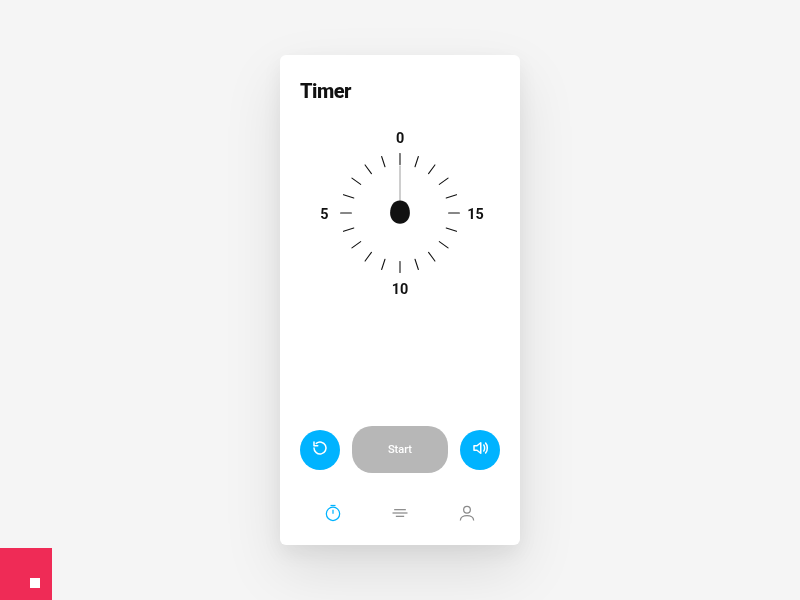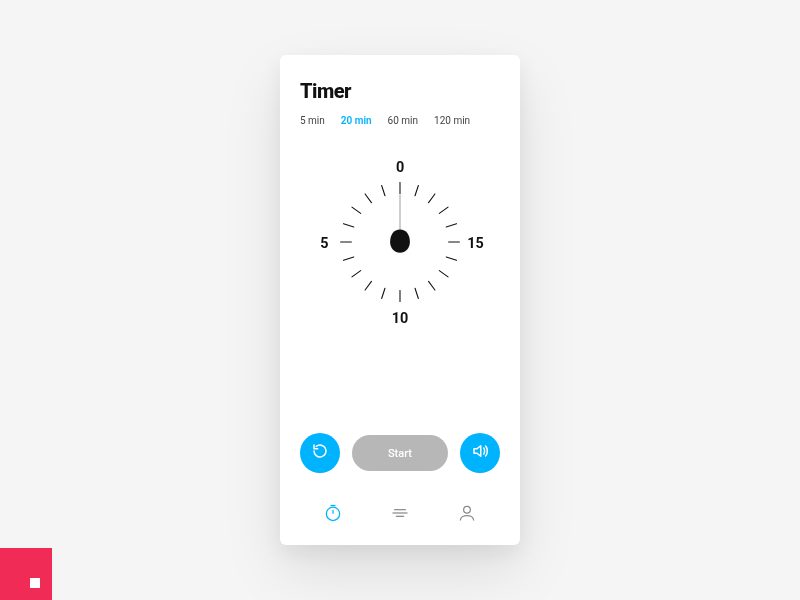--- a/index.html
+++ b/index.html
@@ -68,21 +68,21 @@
   .circle-btn {
     width: 40px; height: 40px;
     border-radius: 50%;
     background: #00b3ff;
     display: flex; align-items: center; justify-content: center;
     cursor: pointer;
   }
   .circle-btn svg { width: 18px; height: 18px; stroke: #fff; fill: none; stroke-width: 2; }
   .start-btn {
     flex: 1;
-    height: 36px;
+    height: 47px;
     border-radius: 20px;
     background: #b7b7b7;
     color: #fff;
     font-size: 11px;
     font-weight: 500;
     display: flex; align-items: center; justify-content: center;
     cursor: pointer;
   }
   .nav {
     display: flex;
@@ -111,26 +111,20 @@
     background: #fff;
   }
 </style>
 </head>
 <body>
 
 <div class="phone">
 
   <div class="title">Timer</div>
 
-  <div class="presets">
-    <span class="preset">5 min</span>
-    <span class="preset active">20 min</span>
-    <span class="preset">60 min</span>
-    <span class="preset">120 min</span>
-  </div>
 
   <div class="dial-wrap">
     <div class="dial">
       <svg viewBox="-100 -100 200 200">
 
         <g stroke="#111" stroke-width="1.2" stroke-linecap="round">
           <line x1="0" y1="-66" x2="0" y2="-54" transform="rotate(0)"></line>
           <line x1="0" y1="-66" x2="0" y2="-54" transform="rotate(18)"></line>
           <line x1="0" y1="-66" x2="0" y2="-54" transform="rotate(36)"></line>
           <line x1="0" y1="-66" x2="0" y2="-54" transform="rotate(54)"></line>

